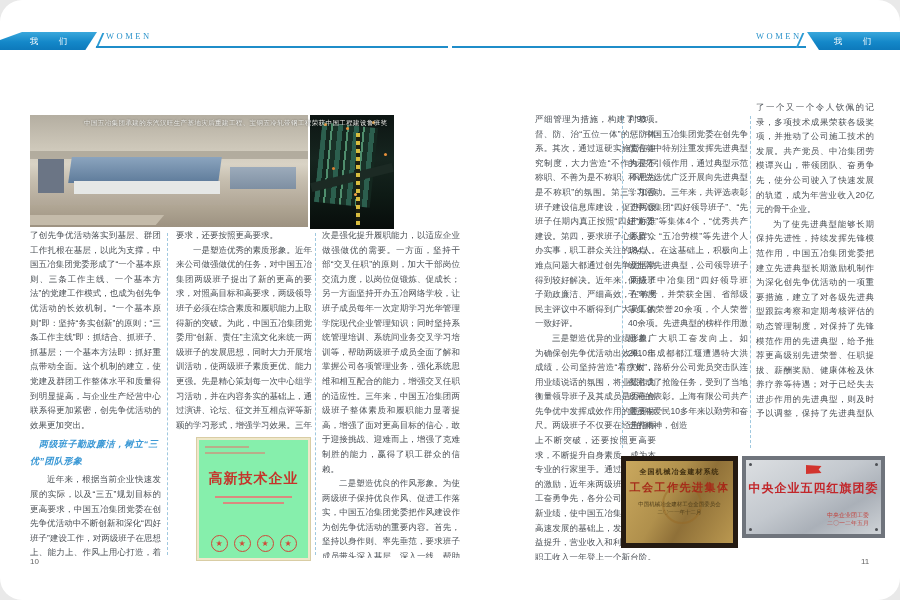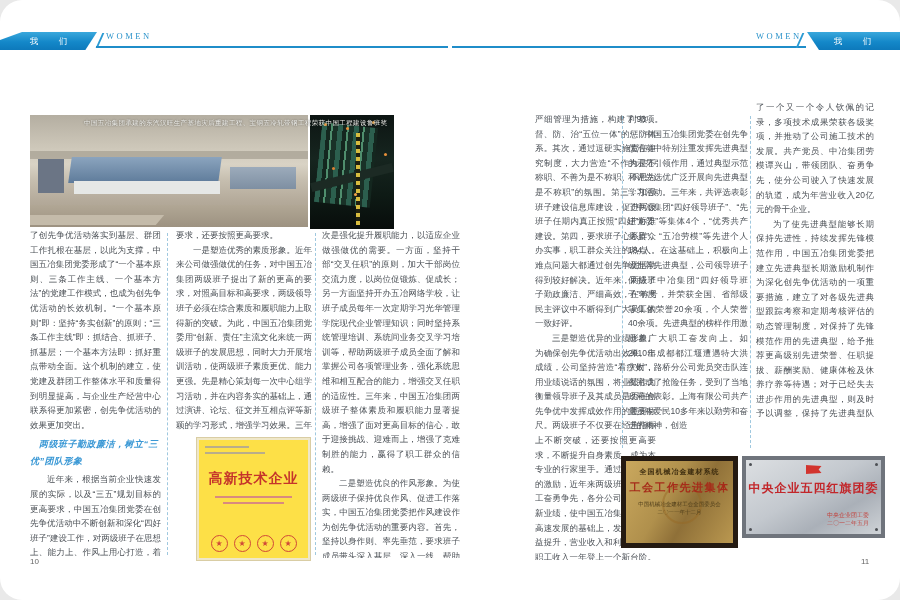--- a/index.html
+++ b/index.html
@@ -50,21 +50,21 @@
       letter-spacing:.4px;white-space:nowrap;text-shadow:0 0 2px rgba(0,0,0,.65);}
   
   .col{position:absolute;overflow:hidden;}
   .t{font-size:8.5px;line-height:14.6px;color:#4b5056;text-align:justify;margin:0;}
   .ind{text-indent:17px;}
   .bhead{color:#3a98d5;font-weight:bold;font-style:italic;font-size:9px;line-height:16.5px;
          text-indent:9px;margin:4px 0 3px 0;letter-spacing:.5px;}
   .vdiv{position:absolute;width:0;border-left:1px dashed #8fbfda;opacity:.85;}
   .pagenum{position:absolute;top:557px;font-size:8px;color:#666;}
   
-  .cert-hightech{position:absolute;left:196px;top:437px;width:113px;height:122px;background:#fde047;
+  .cert-hightech{position:absolute;left:196px;top:437px;width:113px;height:122px;background:#86efac;
       border:1px solid #d9cda4;box-shadow:inset 0 0 0 2px #efe7c9;}
   .ch-bar{position:absolute;height:2px;background:#b9ad8a;}
   .ch-title{position:absolute;left:0;top:32px;width:100%;text-align:center;color:#c5352b;font-weight:bold;
       font-size:14px;letter-spacing:1px;font-family:"Liberation Serif","DejaVu Serif",serif;}
   .ch-red{position:absolute;height:2px;background:#d98a7f;}
   .ch-seals{position:absolute;left:0;bottom:8px;width:100%;text-align:center;}
   .ch-seals i{display:inline-block;width:15px;height:15px;margin:0 3px;border:1px solid #d04838;border-radius:50%;
       color:#d04838;font-size:8px;line-height:15px;font-style:normal;}
   .cert-gold{position:absolute;left:621px;top:456px;width:117px;height:92px;background:#241a12;padding:0;}
   .cg-face{position:absolute;left:5px;top:5px;right:5px;bottom:5px;text-align:center;overflow:hidden;

